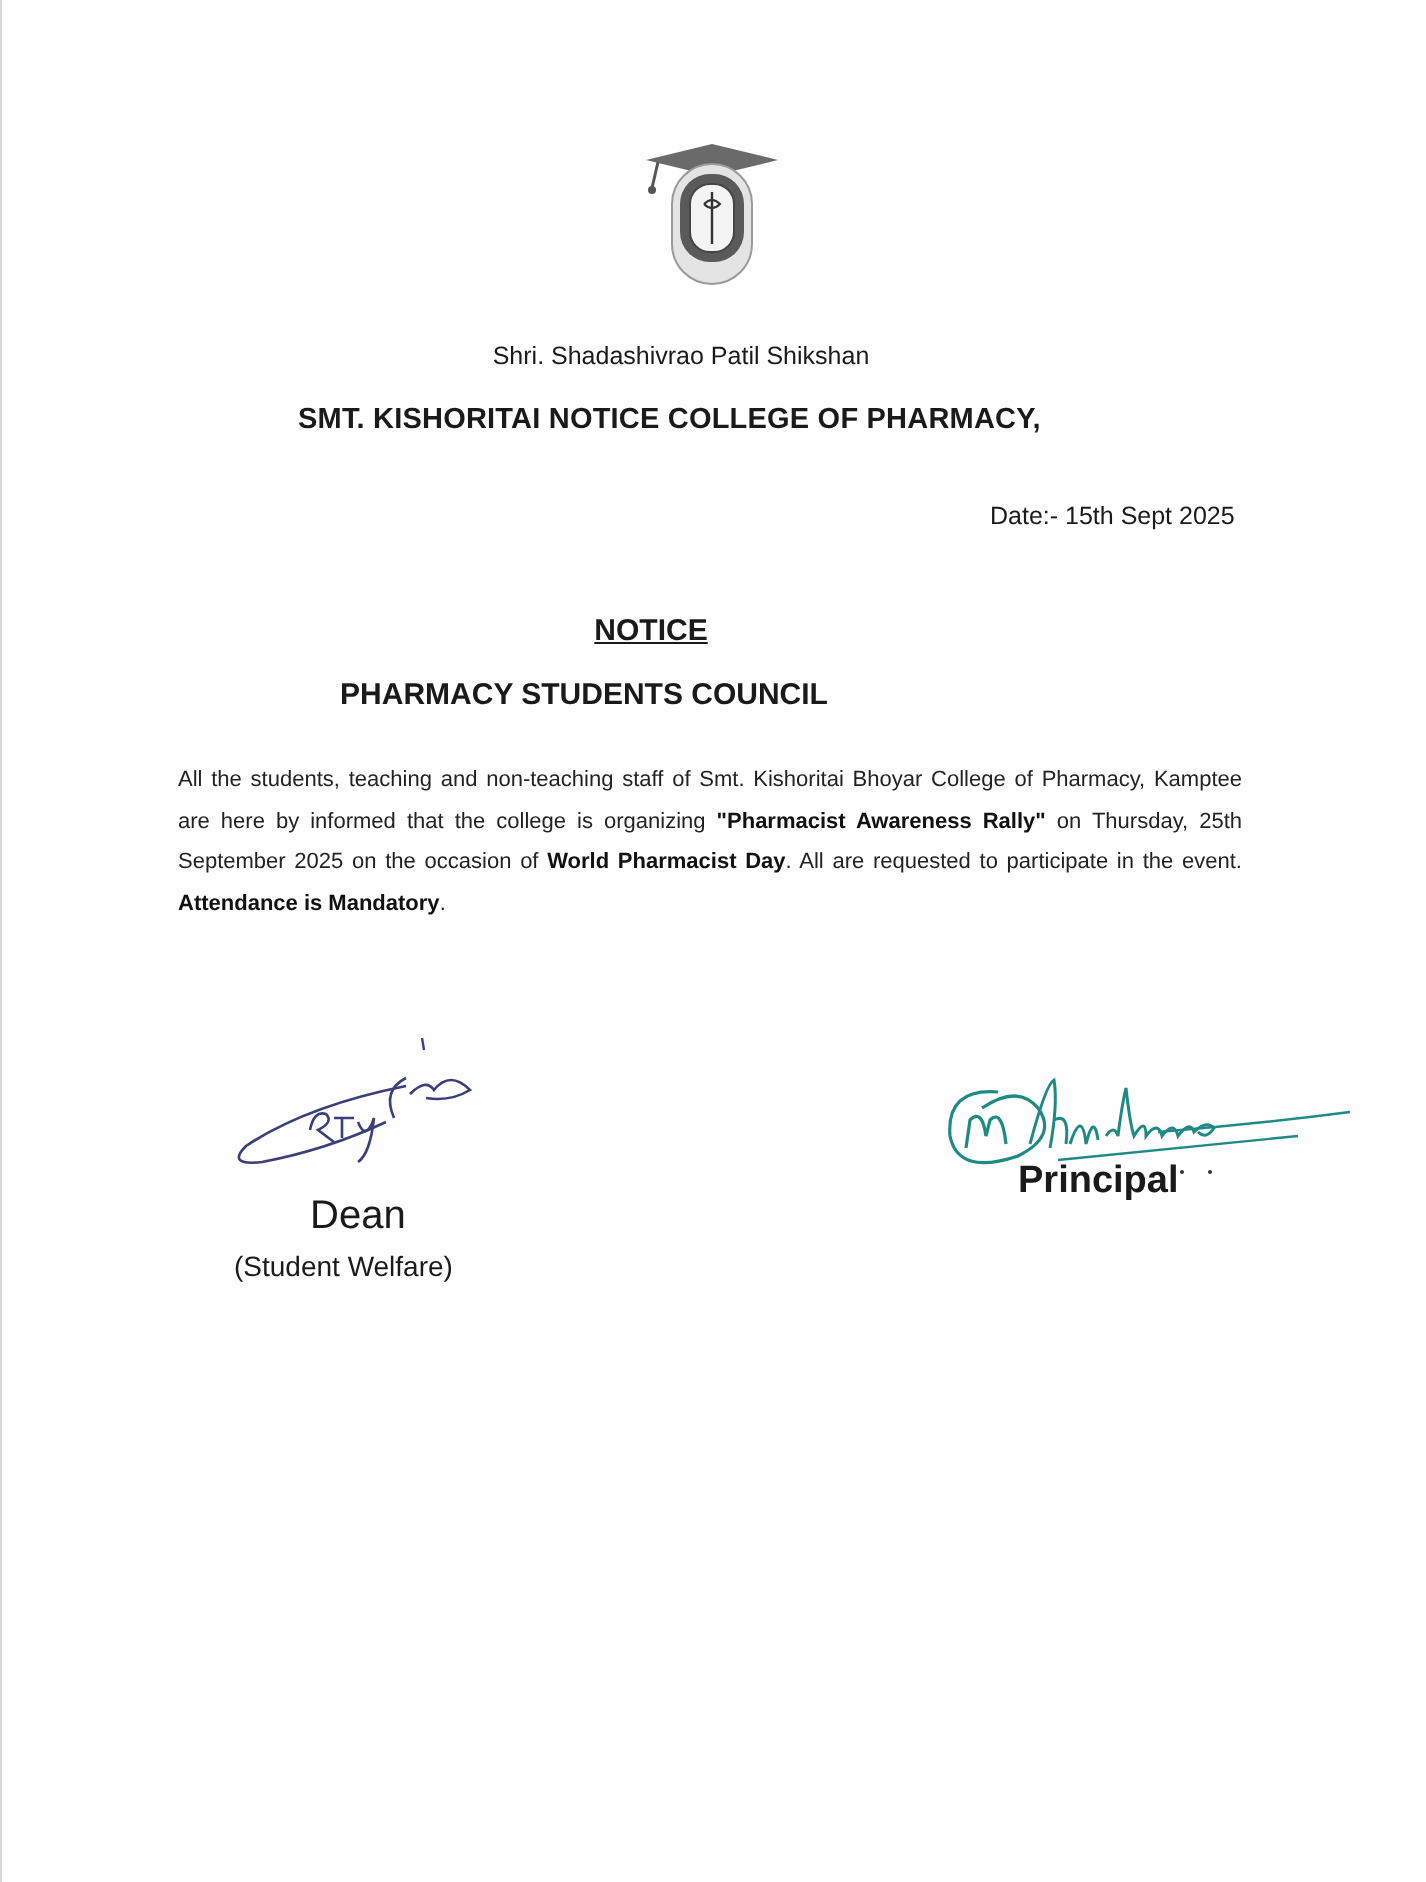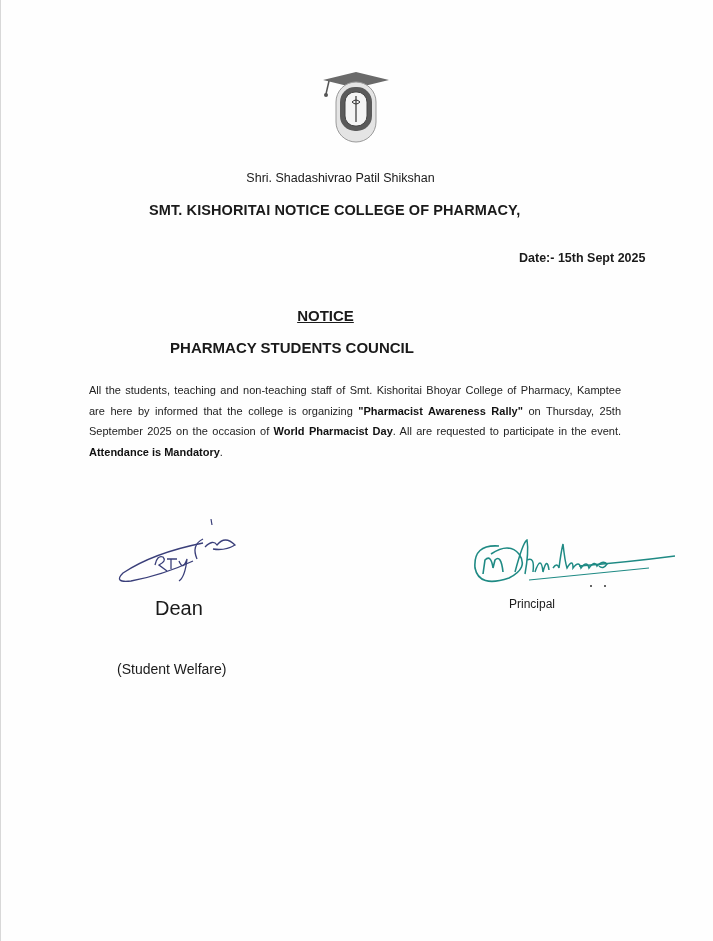--- a/index.html
+++ b/index.html
@@ -6,35 +6,35 @@
     body {
       width: 713px; height: 941px; background: #fefefe; position: relative; overflow: hidden;
       font-family: "Liberation Sans", sans-serif; color: #1a1a1a;
       border-left: 1px solid #d8d8d8; box-sizing: border-box;
     }
     .abs { position: absolute; }
     #logo { left: 318px; top: 68px; width: 74px; height: 76px; }
     #society { left: 0; width: 713px; top: 171px; text-align: center; font-size: 12.5px; padding-left: 12px; }
     #society span { position: relative; left: -29px; }
     #college { left: 148px; top: 202px; font-size: 14.5px; font-weight: bold; letter-spacing: 0.1px; }
-    #date { left: 518px; top: 251px; font-size: 12.5px; font-weight: bold; text-align: right; }
+    #date { left: 494px; top: 251px; font-size: 12.5px; font-weight: normal; text-align: right; }
     #notice { left: 0; width: 655px; top: 307px; text-align: center; font-size: 15px; font-weight: bold; text-decoration: underline; }
     #notice span { position: relative; left: -3px; }
     #council { left: 0; width: 586px; top: 339px; text-align: center; font-size: 15px; font-weight: bold; }
     #council span { position: relative; left: -2px; }
     #body-text {
       left: 88px; top: 380px; width: 532px; font-size: 11px; line-height: 20.6px;
       text-align: justify; color: #222;
     }
     #body-text b { color: #111; }
     #dean-sig { left: 112px; top: 515px; width: 130px; height: 72px; }
     #dean-title { left: 154px; top: 597px; font-size: 20px; }
-    #dean-dept { left: 116px; top: 661px; font-size: 14px; }
+    #dean-dept { left: 116px; top: 625px; font-size: 14px; }
     #principal-sig { left: 468px; top: 532px; width: 210px; height: 60px; }
-    #principal-title { left: 508px; top: 597px; font-size: 12px; }
+    #principal-title { left: 508px; top: 580px; font-size: 19px; font-weight: bold; }
   </style>
 </head>
 <body>
 
 <svg id="logo" class="abs" viewBox="0 0 74 76">
   <polygon points="4,12 37,4 70,12 37,20" fill="#6a6a6a"></polygon>
   <line x1="10" y1="13" x2="7" y2="26" stroke="#555" stroke-width="1.5"></line>
   <circle cx="7" cy="27" r="2" fill="#555"></circle>
   <rect x="17" y="14" width="40" height="60" rx="20" fill="#e4e4e4" stroke="#9a9a9a" stroke-width="1"></rect>
   <rect x="21" y="19" width="32" height="44" rx="15" fill="#5a5a5a"></rect>

